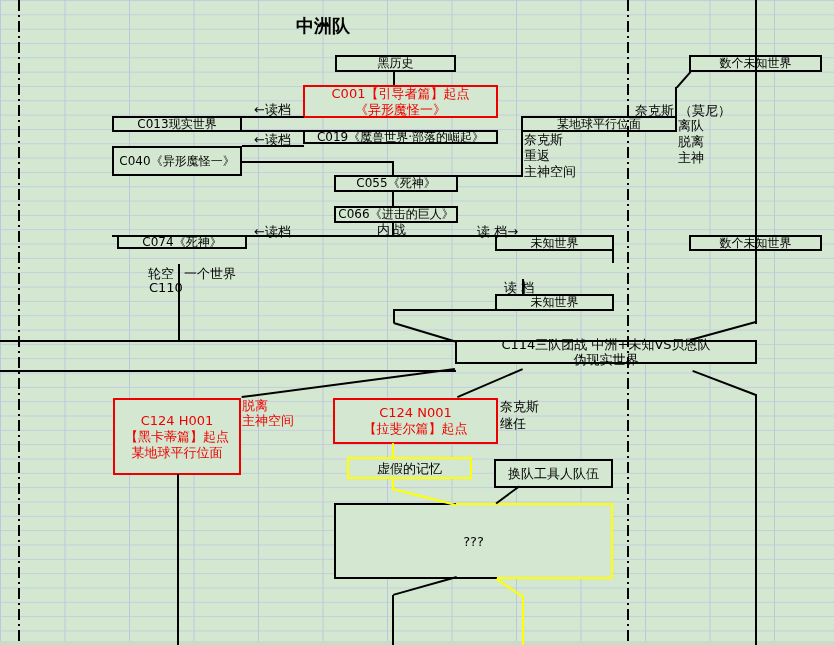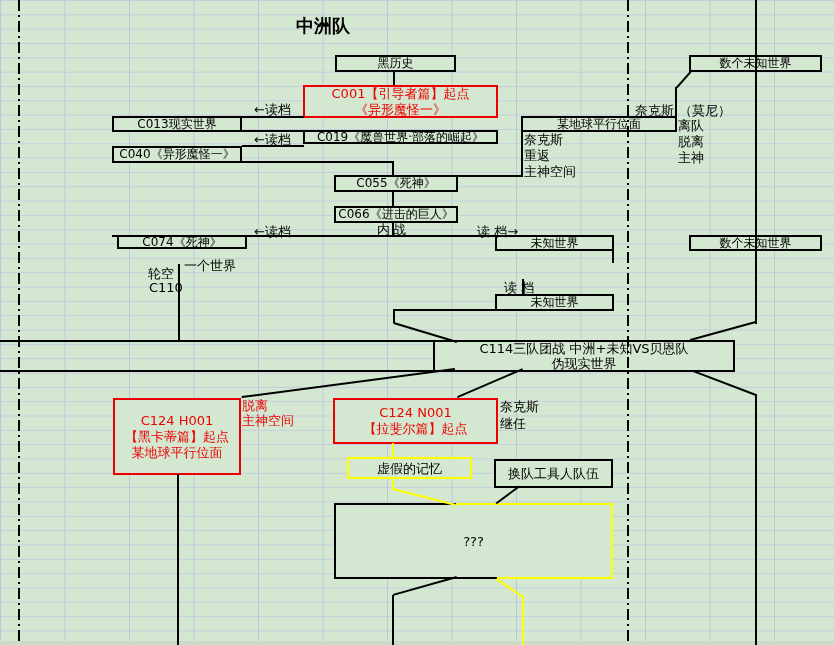--- a/index.html
+++ b/index.html
@@ -60,21 +60,21 @@
   </div>
 
   <div class="box" style="left:112px;top:116px;width:130px;height:16px">
     <span>C013现实世界</span>
   </div>
 
   <div class="box" style="left:303px;top:130px;width:195px;height:14px">
     <span>C019《魔兽世界·部落的崛起》</span>
   </div>
 
-  <div class="box" style="left:112px;top:146px;width:130px;height:17px">
+  <div class="box" style="left:112px;top:146px;width:130px;height:30px">
     <span>C040《异形魔怪一》</span>
   </div>
 
   <div class="box" style="left:521px;top:116px;width:156px;height:16px">
     <span>某地球平行位面</span>
   </div>
 
   <div class="box" style="left:689px;top:55px;width:133px;height:17px">
     <span>数个未知世界</span>
   </div>
@@ -97,21 +97,21 @@
 
   <div class="box" style="left:689px;top:235px;width:133px;height:16px">
     <span>数个未知世界</span>
   </div>
 
 
   <div class="box" style="left:495px;top:294px;width:119px;height:17px">
     <span>未知世界</span>
   </div>
 
-  <div class="box f13" style="left:433px;top:340px;width:302px;height:32px">
+  <div class="box f13" style="left:455px;top:340px;width:302px;height:24px">
     <span>C114三队团战 中洲+未知VS贝恩队</span>
     <span>伪现实世界</span>
   </div>
 
   <div class="box red" style="left:113px;top:398px;width:128px;height:77px">
     <span>C124 H001</span>
     <span>【黑卡蒂篇】起点</span>
     <span>某地球平行位面</span>
   </div>
 
@@ -143,21 +143,21 @@
   <div class="lbl" style="left:679px;top:103px">（莫尼）</div>
   <div class="lbl" style="left:678px;top:118px">离队</div>
   <div class="lbl" style="left:678px;top:134px">脱离</div>
   <div class="lbl" style="left:678px;top:150px">主神</div>
 
   <div class="lbl" style="left:524px;top:132px">奈克斯</div>
   <div class="lbl" style="left:524px;top:148px">重返</div>
   <div class="lbl" style="left:524px;top:164px">主神空间</div>
 
   <div class="lbl" style="left:148px;top:266px">轮空</div>
-  <div class="lbl" style="left:184px;top:258px">一个世界</div>
+  <div class="lbl" style="left:184px;top:266px">一个世界</div>
   <div class="lbl" style="left:149px;top:280px">C110</div>
 
   <div class="lbl red" style="left:242px;top:398px">脱离</div>
   <div class="lbl red" style="left:242px;top:413px">主神空间</div>
 
   <div class="lbl" style="left:500px;top:399px">奈克斯</div>
   <div class="lbl" style="left:500px;top:416px">继任</div>
 
 <div class="seg" style="left: 393px; top: 71px; width: 2px; height: 14px; background: rgb(0, 0, 0);"></div>
     <div class="seg" style="left: 242px; top: 116px; width: 62px; height: 2px; background: rgb(0, 0, 0);"></div>

